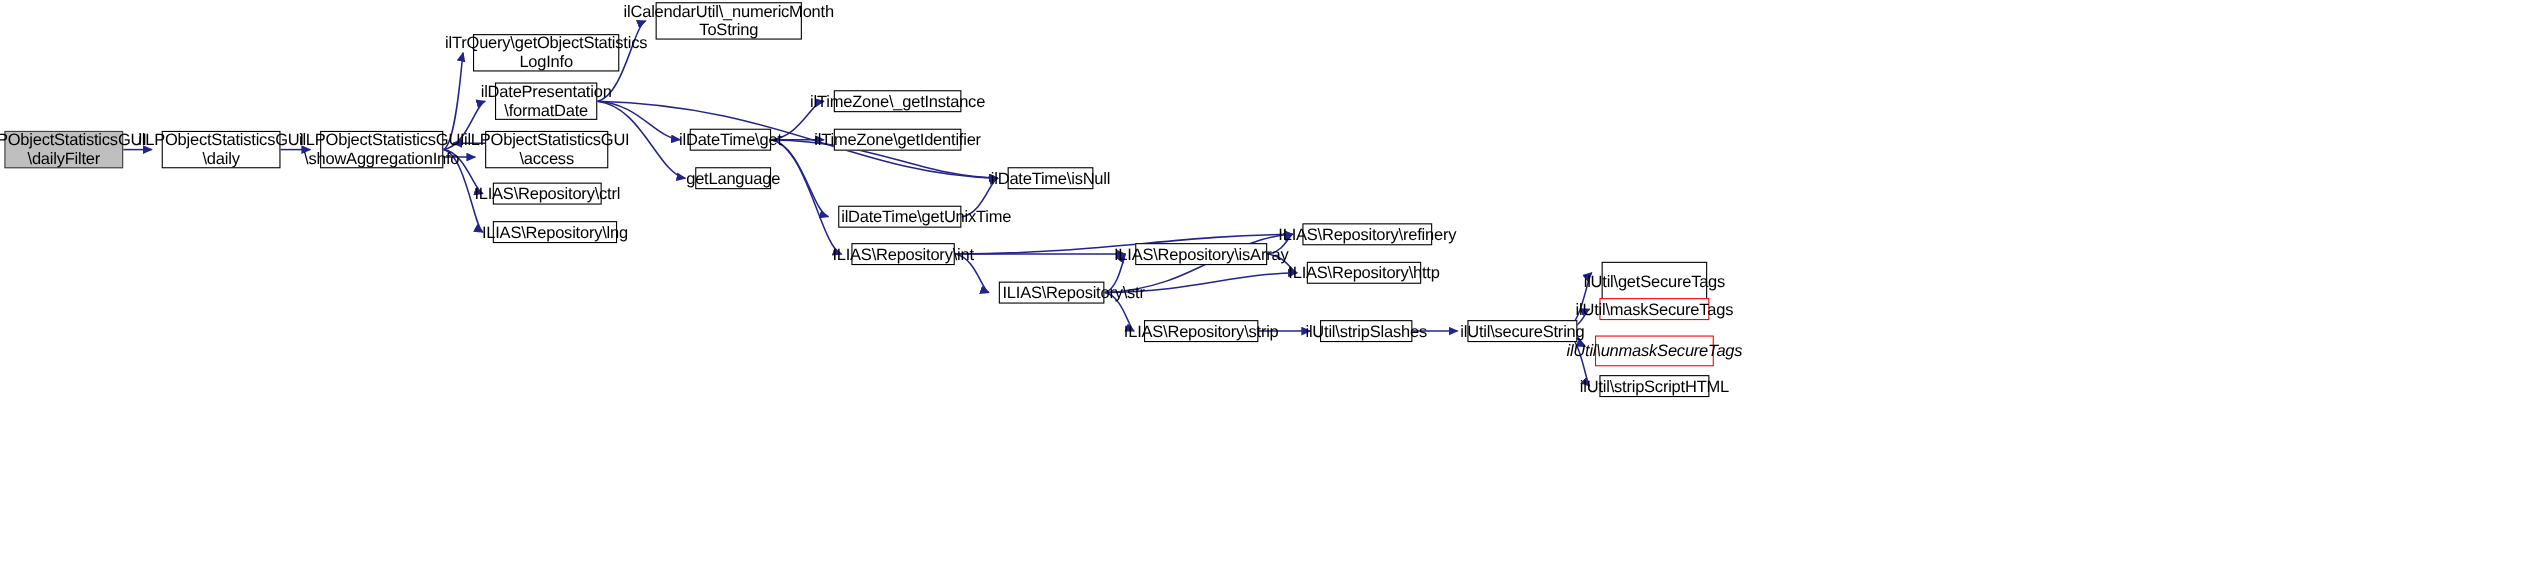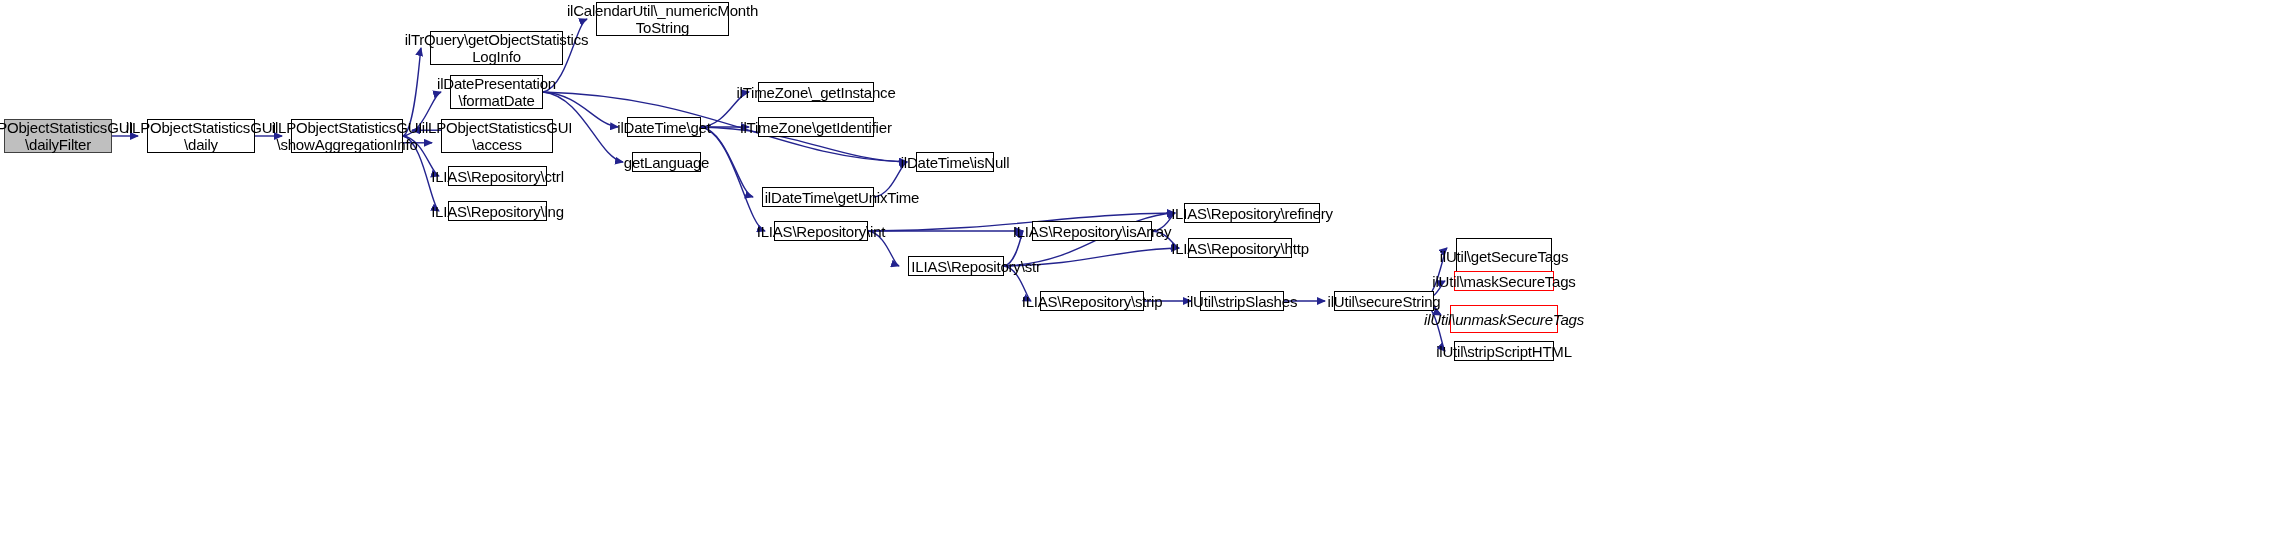--- a/index.html
+++ b/index.html
@@ -87,34 +87,34 @@
 \daily</div>
       <div class="node" style="left: 291px; top: 119px; width: 112px; height: 34px;">ilLPObjectStatisticsGUI
 \showAggregationInfo</div>
       <div class="node" style="left: 430px; top: 31px; width: 133px; height: 34px;">ilTrQuery\getObjectStatistics
 LogInfo</div>
       <div class="node" style="left: 450px; top: 75px; width: 93px; height: 34px;">ilDatePresentation
 \formatDate</div>
       <div class="node" style="left: 441px; top: 119px; width: 112px; height: 34px;">ilLPObjectStatisticsGUI
 \access</div>
       <div class="node" style="left: 448px; top: 166px; width: 99px; height: 20px;">ILIAS\Repository\ctrl</div>
-      <div class="node" style="left: 448px; top: 201px; width: 99px; height: 20px;">ILIAS\Repository\lng</div>
+      <div class="node" style="left: 448px; top: 201px; width: 113px; height: 20px;">ILIAS\Repository\lng</div>
       <div class="node" style="left: 596px; top: 2px; width: 133px; height: 34px;">ilCalendarUtil\_numericMonth
 ToString</div>
       <div class="node" style="left: 627px; top: 117px; width: 74px; height: 20px;">ilDateTime\get</div>
       <div class="node" style="left: 632px; top: 152px; width: 69px; height: 20px;">getLanguage</div>
       <div class="node" style="left: 758px; top: 82px; width: 116px; height: 20px;">ilTimeZone\_getInstance</div>
       <div class="node" style="left: 758px; top: 117px; width: 116px; height: 20px;">ilTimeZone\getIdentifier</div>
       <div class="node" style="left: 916px; top: 152px; width: 78px; height: 20px;">ilDateTime\isNull</div>
       <div class="node" style="left: 762px; top: 187px; width: 112px; height: 20px; padding-left: 48px;">ilDateTime\getUnixTime</div>
       <div class="node" style="left: 774px; top: 221px; width: 94px; height: 20px; text-align: center;">ILIAS\Repository\int</div>
       <div class="node" style="left: 908px; top: 256px; width: 96px; height: 20px; padding-left: 40px;">ILIAS\Repository\str</div>
       <div class="node" style="left: 1040px; top: 291px; width: 104px; height: 20px;">ILIAS\Repository\strip</div>
       <div class="node" style="left: 1032px; top: 221px; width: 120px; height: 20px;">ILIAS\Repository\isArray</div>
-      <div class="node" style="left: 1184px; top: 203px; width: 136px; height: 20px;">ILIAS\Repository\refinery</div>
+      <div class="node" style="left: 1184px; top: 203px; width: 118px; height: 20px;">ILIAS\Repository\refinery</div>
       <div class="node" style="left: 1188px; top: 238px; width: 104px; height: 20px;">ILIAS\Repository\http</div>
       <div class="node" style="left: 1200px; top: 291px; width: 84px; height: 20px;">ilUtil\stripSlashes</div>
       <div class="node" style="left: 1334px; top: 291px; width: 100px; height: 20px;">ilUtil\secureString</div>
       <div class="node" style="left: 1456px; top: 238px; width: 96px; height: 36px;">ilUtil\getSecureTags</div>
       <div class="node red" style="left: 1454px; top: 271px; width: 100px; height: 20px;">ilUtil\maskSecureTags</div>
       <div class="node red" style="left: 1450px; top: 305px; width: 108px; height: 28px; font-style: italic;">ilUtil\unmaskSecureTags</div>
       <div class="node" style="left: 1454px; top: 341px; width: 100px; height: 20px;">ilUtil\stripScriptHTML</div>
     </div>
 </div>
 

